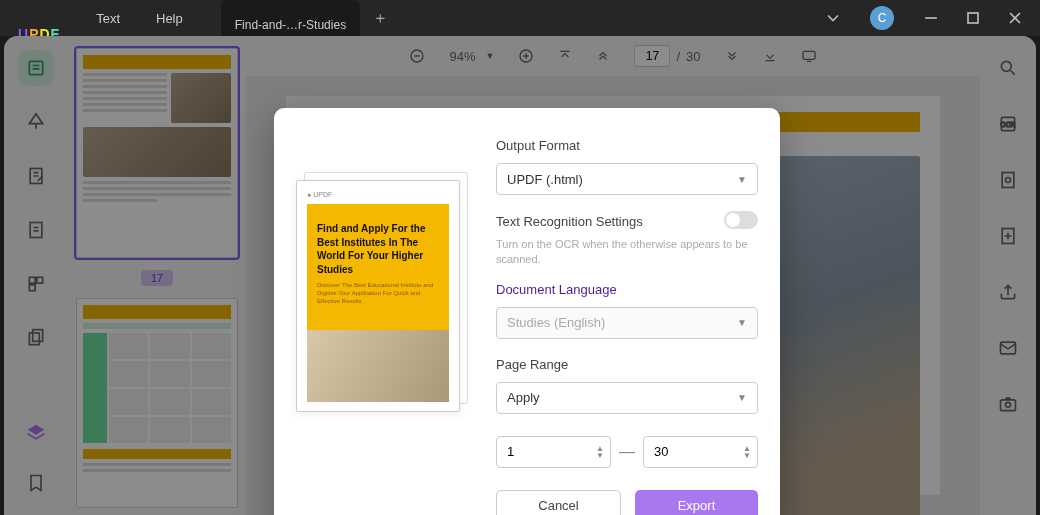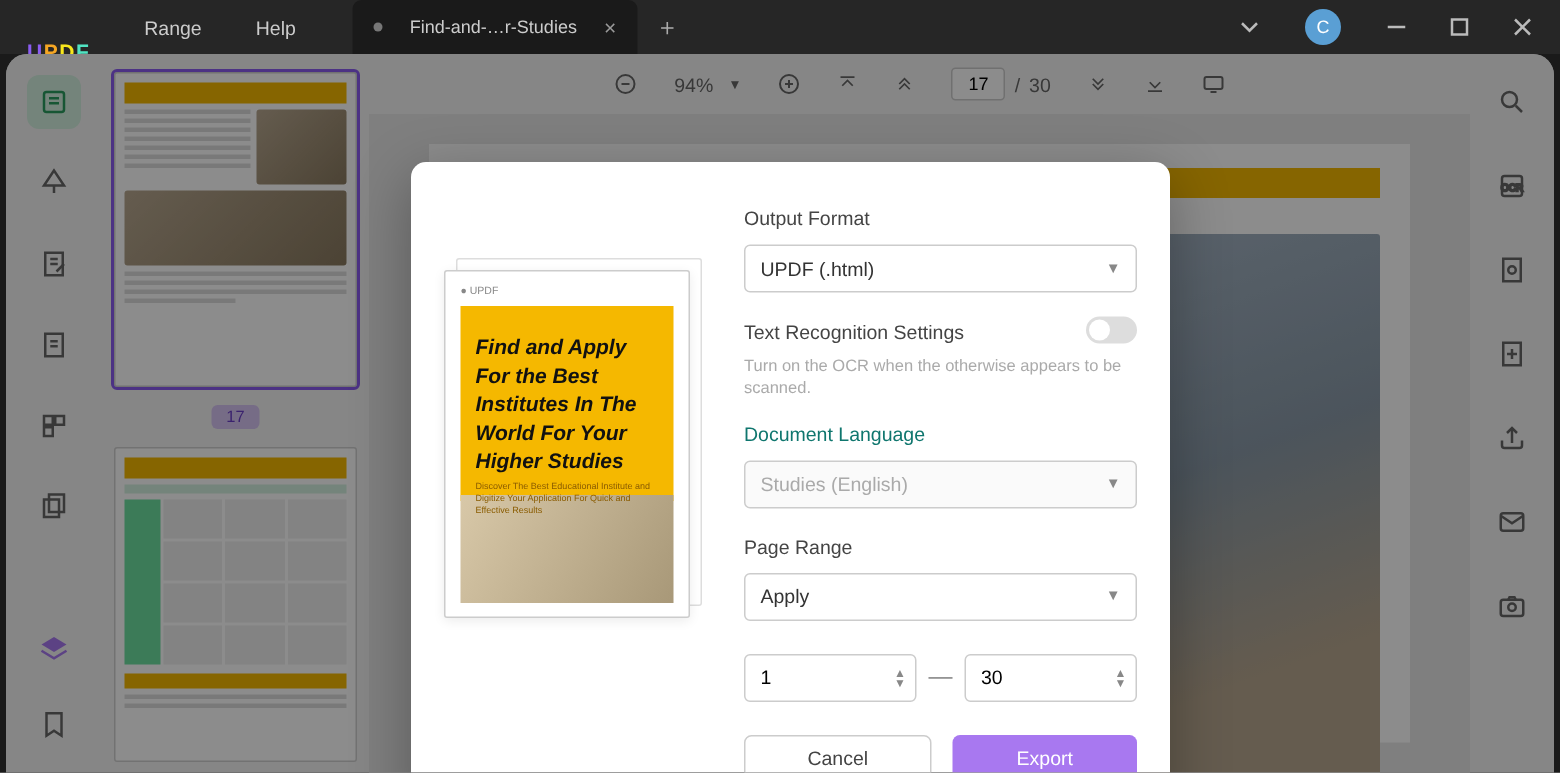--- a/index.html
+++ b/index.html
@@ -6,21 +6,21 @@
   body { width: 1040px; height: 515px; overflow: hidden; background: #1a1a1a; position: relative; }
   
   .titlebar { height: 36px; background: #262626; display: flex; align-items: center; color: #ccc; font-size: 13px; }
   .logo { padding: 0 18px; font-weight: bold; font-size: 14px; letter-spacing: 1px; margin-top: 32px; }
   .logo .u { color: #8a5cf0; }
   .logo .p { color: #f5a623; }
   .logo .d { color: #f8e71c; }
   .logo .f { color: #50e3c2; }
   .menu-item { padding: 0 18px; cursor: pointer; }
   .tab-area { display: flex; align-items: center; margin-left: 20px; flex: 1; }
-  .tab { background: #1a1a1a; height: 36px; display: flex; align-items: center; padding: 0 14px; gap: 18px; border-radius: 6px 6px 0 0; font-size: 12px; }
+  .tab { background: #1a1a1a; height: 36px; display: flex; align-items: center; padding: 0 14px; gap: 18px; border-radius: 6px 6px 0 0; font-size: 12px; flex-direction: column; }
   .tab-dot { width: 6px; height: 6px; border-radius: 50%; background: #777; }
   .tab-close { font-size: 14px; color: #999; cursor: pointer; }
   .tab-add { margin-left: 12px; color: #aaa; font-size: 16px; cursor: pointer; }
   .win-controls { display: flex; align-items: center; gap: 8px; padding-right: 8px; }
   .win-btn { width: 34px; height: 28px; display: flex; align-items: center; justify-content: center; cursor: pointer; color: #bbb; }
   .avatar { width: 24px; height: 24px; border-radius: 50%; background: #5a9fd4; color: #fff; display: flex; align-items: center; justify-content: center; font-size: 12px; margin: 0 12px; }
   
   .content-wrap { display: flex; height: calc(100% - 36px); background: #f5f5f5; border-radius: 14px 14px 0 0; margin: 0 4px; overflow: hidden; position: relative; }
   
   .left-tools { width: 64px; display: flex; flex-direction: column; align-items: center; padding-top: 14px; gap: 18px; }
@@ -52,21 +52,21 @@
   .right-tools { width: 56px; display: flex; flex-direction: column; align-items: center; padding-top: 14px; gap: 20px; }
   
   .overlay { position: absolute; inset: 0; background: rgba(0,0,0,0.45); }
   
   .dialog { position: absolute; top: 72px; left: 270px; width: 506px; background: #fff; border-radius: 10px; padding: 28px 22px 26px 22px; display: flex; gap: 20px; box-shadow: 0 10px 40px rgba(0,0,0,0.3); }
   .dialog-thumb-wrap { width: 180px; padding-top: 44px; position: relative; }
   .dialog-thumb-stack { position: relative; width: 164px; height: 232px; }
   .dialog-thumb-back { position: absolute; top: -8px; left: 8px; width: 164px; height: 232px; background: #fff; border: 1px solid #ddd; border-radius: 2px; }
   .dialog-thumb-front { position: absolute; top: 0; left: 0; width: 164px; height: 232px; background: #fff; border: 1px solid #ccc; border-radius: 2px; padding: 10px; box-shadow: 0 2px 8px rgba(0,0,0,0.08); }
   .dialog-thumb-body { background: #f5b800; height: 130px; padding: 18px 10px 10px 10px; }
-  .dialog-thumb-title { font-size: 14px; font-weight: bold; line-height: 1.35; color: #111; font-style: italic; }
+  .dialog-thumb-title { font-size: 10px; font-weight: bold; line-height: 1.35; color: #111; }
   .dialog-thumb-sub { font-size: 6px; color: #8a5c00; margin-top: 6px; line-height: 1.3; }
   .dialog-thumb-photo { height: 72px; background: linear-gradient(120deg,#d8c8a8,#a89878); margin-top: -4px; }
   
   .dialog-form { flex: 1; display: flex; flex-direction: column; gap: 4px; }
   .form-label { font-size: 13px; color: #444; margin-top: 2px; }
   .form-select { height: 32px; border: 1px solid #ccc; border-radius: 4px; padding: 0 10px; font-size: 13px; color: #333; background: #fff; display: flex; align-items: center; justify-content: space-between; cursor: pointer; margin: 6px 0 12px 0; }
   .form-select.disabled { color: #aaa; background: #fafafa; cursor: default; }
   .form-select .caret { color: #888; font-size: 10px; }
   .row-toggle { display: flex; align-items: center; justify-content: space-between; }
   .toggle { width: 34px; height: 18px; background: #ddd; border-radius: 10px; position: relative; cursor: pointer; }
@@ -81,21 +81,21 @@
   .btn-secondary { background: #fff; border: 1px solid #ccc; color: #444; }
   .btn-primary { background: #a878f0; color: #fff; }
 </style>
 </head>
 <body>
 
 <div class="titlebar">
   <div class="logo">
     <span class="u">U</span><span class="p">P</span><span class="d">D</span><span class="f">F</span>
   </div>
-  <div class="menu-item">Range</div>
+  <div class="menu-item">Text</div>
   <div class="menu-item">Help</div>
   <div class="tab-area">
     <div class="tab">
       <span class="tab-dot"></span>
       <span>Find-and-…r-Studies</span>
       <span class="tab-close">×</span>
     </div>
     <div class="tab-add">＋</div>
   </div>
   <div class="win-controls">
@@ -364,21 +364,21 @@
       <div class="form-label">Output Format</div>
       <div class="form-select">
         <span>UPDF (.html)</span>
           <span class="caret">▼</span>
       </div>
       <div class="row-toggle">
         <div class="form-label">Text Recognition Settings</div>
         <div class="toggle"></div>
       </div>
       <div class="helper-text">Turn on the OCR when the otherwise appears to be scanned.</div>
-      <div class="form-label" style="color:#0f766e">Document Language</div>
+      <div class="form-label" style="color:#4c1d95">Document Language</div>
       <div class="form-select disabled">
         <span>Studies (English)</span>
           <span class="caret">▼</span>
       </div>
       <div class="form-label">Page Range</div>
       <div class="form-select">
         <span>Apply</span>
           <span class="caret">▼</span>
       </div>
       <div class="range-inputs">

